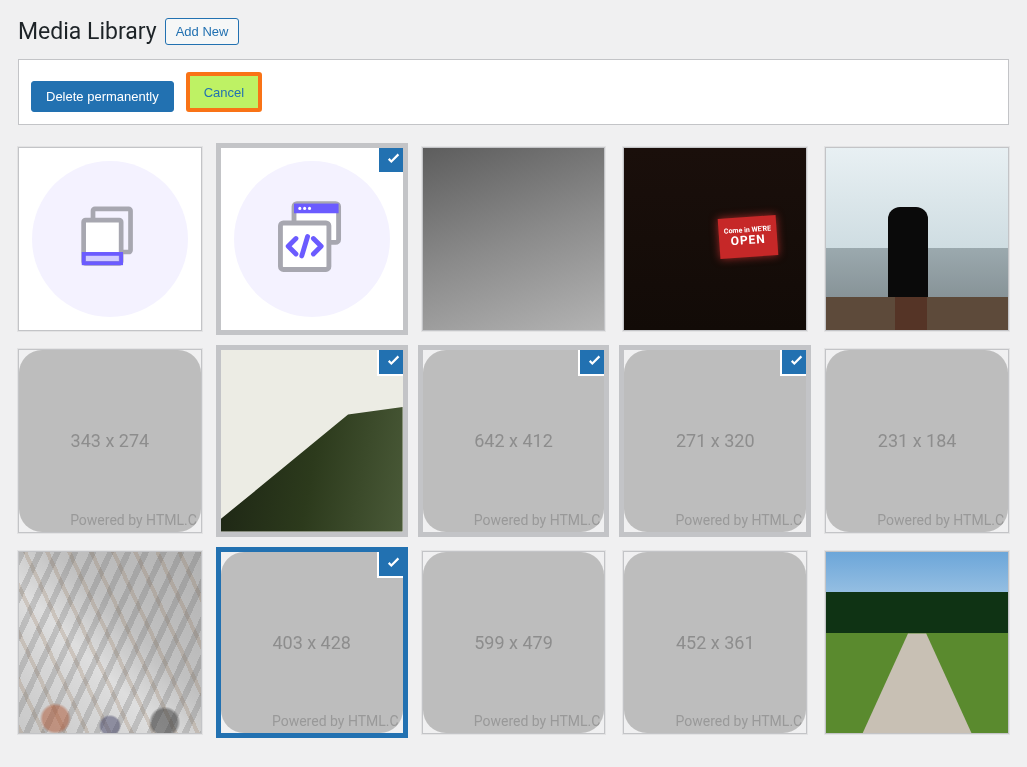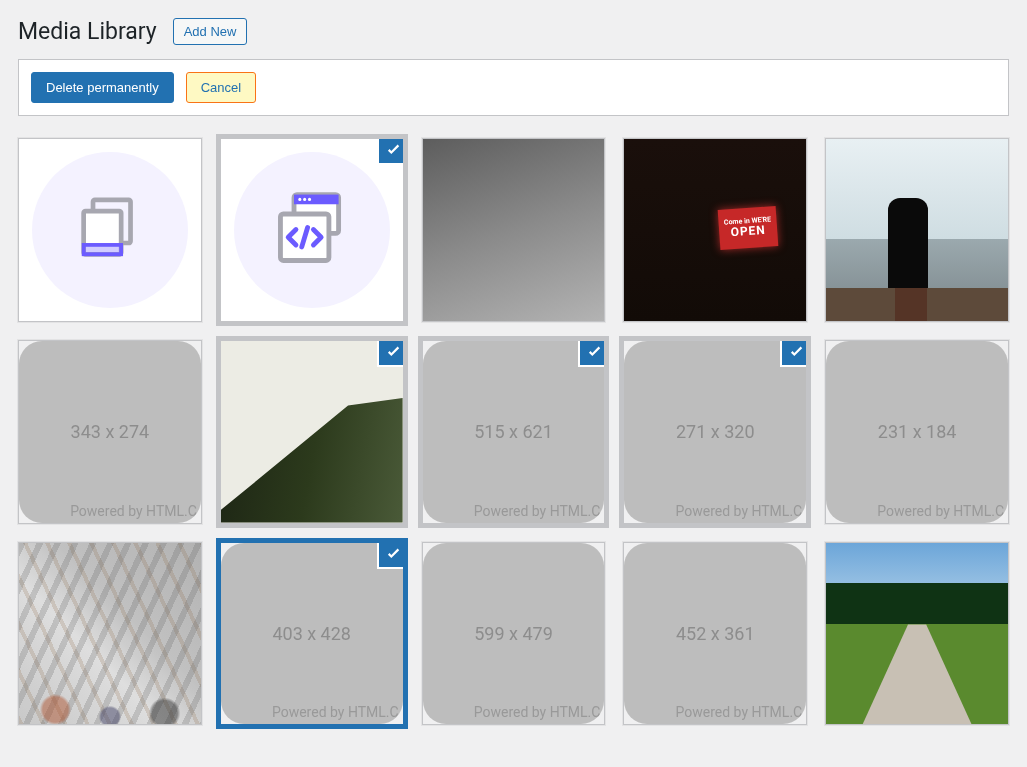--- a/index.html
+++ b/index.html
@@ -6,21 +6,21 @@
   body {
     margin: 0;
     padding: 18px;
     background: #f0f0f1;
     font-family: -apple-system, BlinkMacSystemFont, "Segoe UI", Roboto, sans-serif;
     color: #1d2327;
   }
   .heading-row {
     display: flex;
     align-items: center;
-    gap: 16px;
+    gap: 8px;
     margin-bottom: 14px;
   }
   .heading-row h1 {
     font-size: 23px;
     font-weight: 400;
     margin: 0;
     padding: 0;
     color: #1d2327;
   }
   .btn {
@@ -42,24 +42,25 @@
     display: flex;
     gap: 12px;
     margin-bottom: 22px;
   }
   .btn-primary {
     background: #2271b1;
     border: 1px solid #2271b1;
     color: #fff;
     padding: 8px 14px;
     font-size: 13px;
+    margin-top: 9px;
   }
   .btn-secondary {
-    background: #fef9c3;
-    border: 1px solid #f97316;
+    background: #bef264;
+    border: 4px solid #f97316;
     color: #2271b1;
     padding: 8px 14px;
     font-size: 13px;
   }
   .grid {
     display: grid;
     grid-template-columns: repeat(5, 1fr);
     gap: 18px;
   }
   .tile {
@@ -252,21 +253,21 @@
     <div class="tile selected">
       <div class="photo hill"></div>
       <div class="checkmark">
       <svg viewBox="0 0 16 16">
           <use href="#check-path"></use>
         </svg>
       </div>
     </div>
     <div class="tile selected">
       <div class="ph">
-        <span>515 x 621</span>
+        <span>642 x 412</span>
         <span class="watermark">Powered by HTML.C</span>
       </div>
       <div class="checkmark">
       <svg viewBox="0 0 16 16">
           <use href="#check-path"></use>
         </svg>
       </div>
     </div>
     <div class="tile selected">
       <div class="ph">

